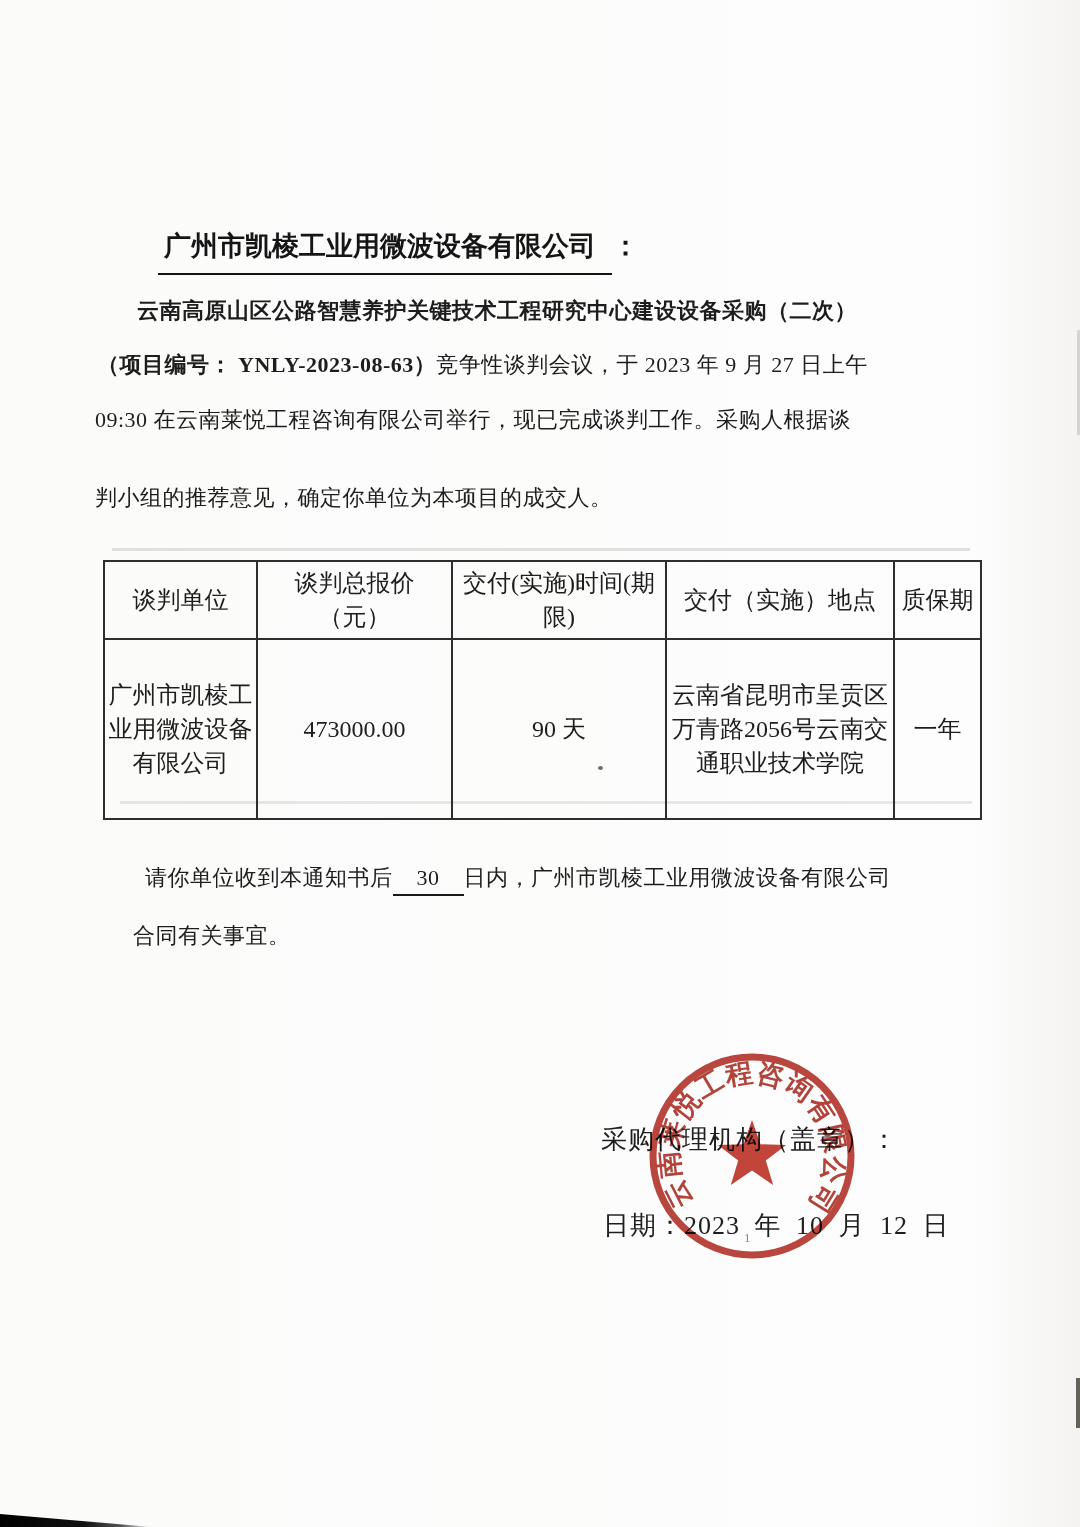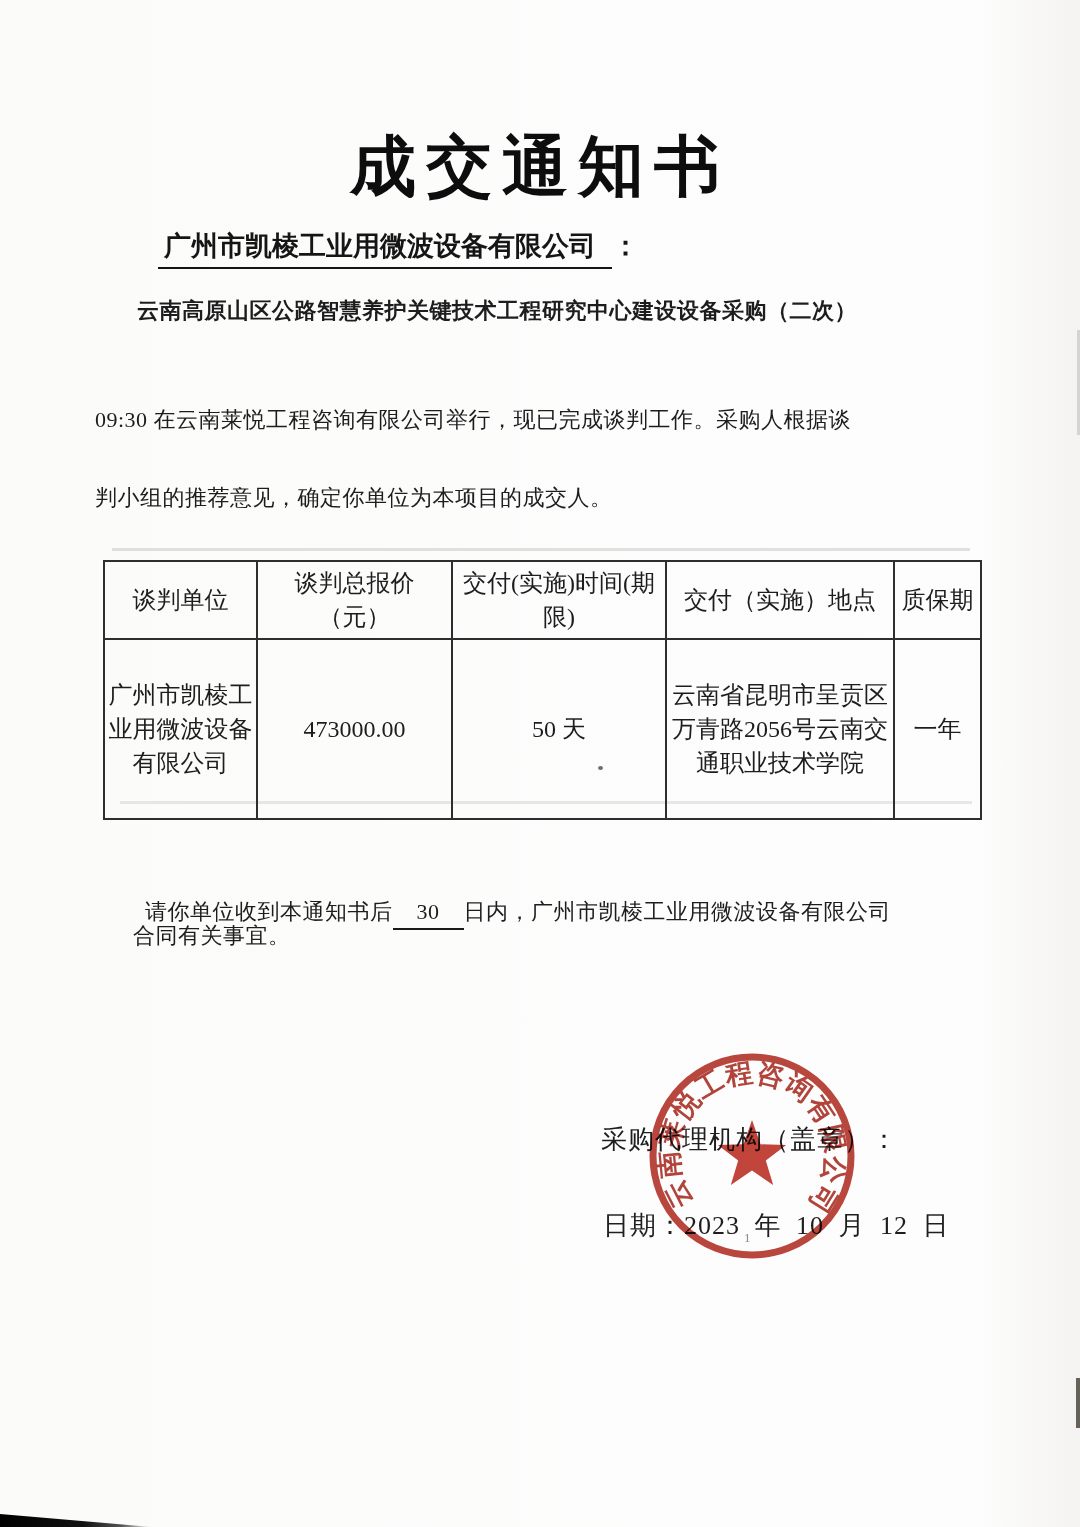--- a/index.html
+++ b/index.html
@@ -22,21 +22,21 @@
     letter-spacing:10px;color:#0d0d0d;
     margin:0;
   }
   .addressee{
     top:228px;left:158px;
     font-size:27px;font-weight:700;color:#151515;
     white-space:nowrap;
   }
   .addressee .uline{
     border-bottom:2.5px solid #141414;
-    padding:0 16px 3px 6px;
+    padding:0 16px 9px 6px;
     display:inline-block;
     text-align:right;
   }
   .bodyline{
     font-size:22px;line-height:1.25;color:#1d1d1d;
     white-space:nowrap;letter-spacing:0.5px;
   }
   .b{font-weight:700;}
   .l1{top:297px;left:137px;}
   .l2{top:351px;left:97px;}
@@ -57,21 +57,20 @@
     padding:4px 2px;
   }
   .ntable thead tr{height:60px;}
   .ntable tbody tr{height:180px;}
 
   .notice1{top:864px;left:145px;}
   .notice1 .days-u{
     border-bottom:2px solid #191919;
     padding:0 24px 2px 24px;
     display:inline-block;
-    margin-top:34px;
   }
   .notice2{top:922px;left:89px;margin-left:44px;}
 
   .sig{font-size:26px;color:#1e1e1e;white-space:nowrap;letter-spacing:1px;}
   .sig1{top:1122px;left:601px;}
   .sig2{top:1181px;left:603px;word-spacing:7px;margin-top:27px;}
 
   .stamp{
     top:1044px;left:642px;width:220px;height:220px;
     mix-blend-mode:multiply;opacity:0.93;
@@ -102,26 +101,26 @@
   }
   .ghost-top{left:112px;top:548px;width:858px;height:3px;background:#c9c9c6;opacity:.55;}
   .ghost-bottom{left:120px;top:801px;width:852px;height:3px;background:#ccccc9;opacity:.45;}
   .dot-artifact{left:598px;top:766px;width:5px;height:4px;background:#4a4a4a;border-radius:50%;opacity:.8;}
 </style>
 </head>
 <body>
 
 <div class="page">
 
-  <h1 class="abs doc-title">成交通知书</h1>
 
   <div class="abs addressee"><span class="uline">广州市凯棱工业用微波设备有限公司</span><span>：</span></div>
 
   <div class="abs bodyline b l1">云南高原山区公路智慧养护关键技术工程研究中心建设设备采购（二次）</div>
 
+  <div class="abs bodyline l2"><span class="b">（项目编号： YNLY-2023-08-63）</span><span>竞争性谈判会议，于 2023 年 9 月 27 日上午</span></div>
 
   <div class="abs bodyline l3">09:30 在云南莱悦工程咨询有限公司举行，现已完成谈判工作。采购人根据谈</div>
 
   <div class="abs bodyline l4">判小组的推荐意见，确定你单位为本项目的成交人。</div>
 
   <div class="abs ghost-top"></div>
   <div class="abs ghost-bottom"></div>
 
   <table class="abs ntable">
     <colgroup>
@@ -141,21 +140,21 @@
         <th>交付（实施）地点</th>
         <th>质保期</th>
       </tr>
     </thead>
     <tbody>
       <tr>
         <td>广州市凯棱工
 业用微波设备
 有限公司</td>
         <td>473000.00</td>
-        <td>50 天</td>
+        <td>90 天</td>
         <td>云南省昆明市呈贡区
 万青路2056号云南交
 通职业技术学院</td>
         <td>一年</td>
       </tr>
     </tbody>
   </table>
 
   <div class="abs dot-artifact"></div>
 

